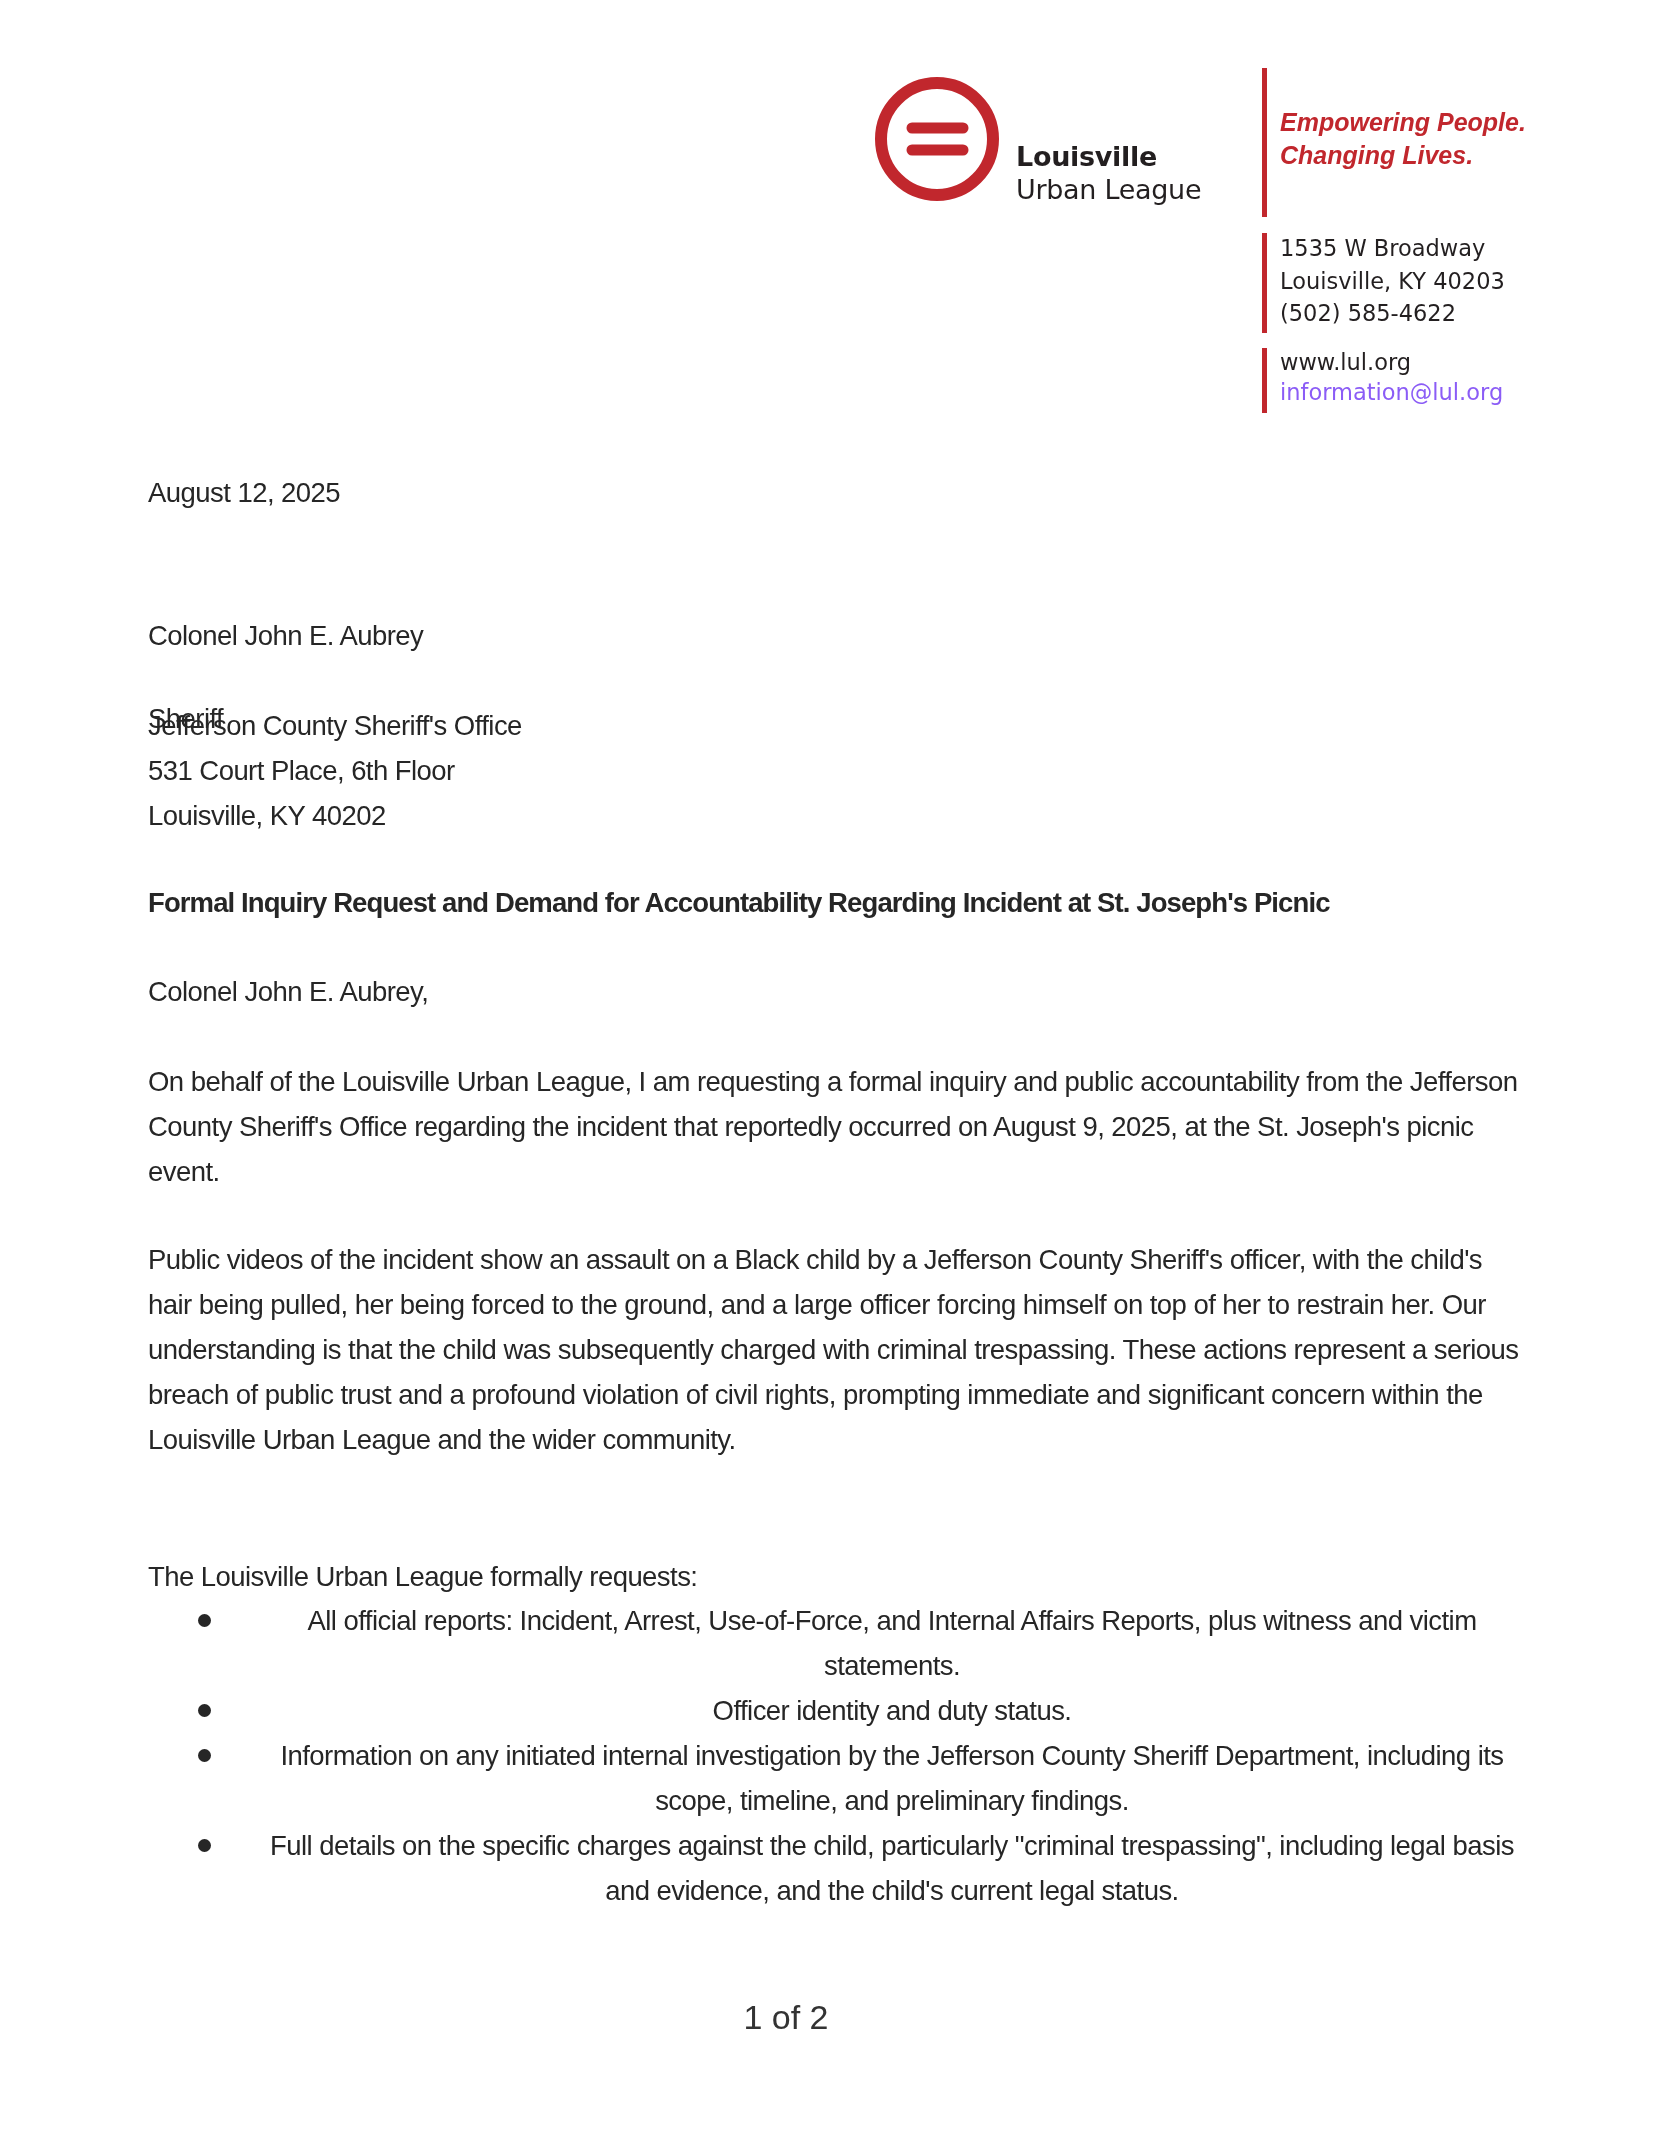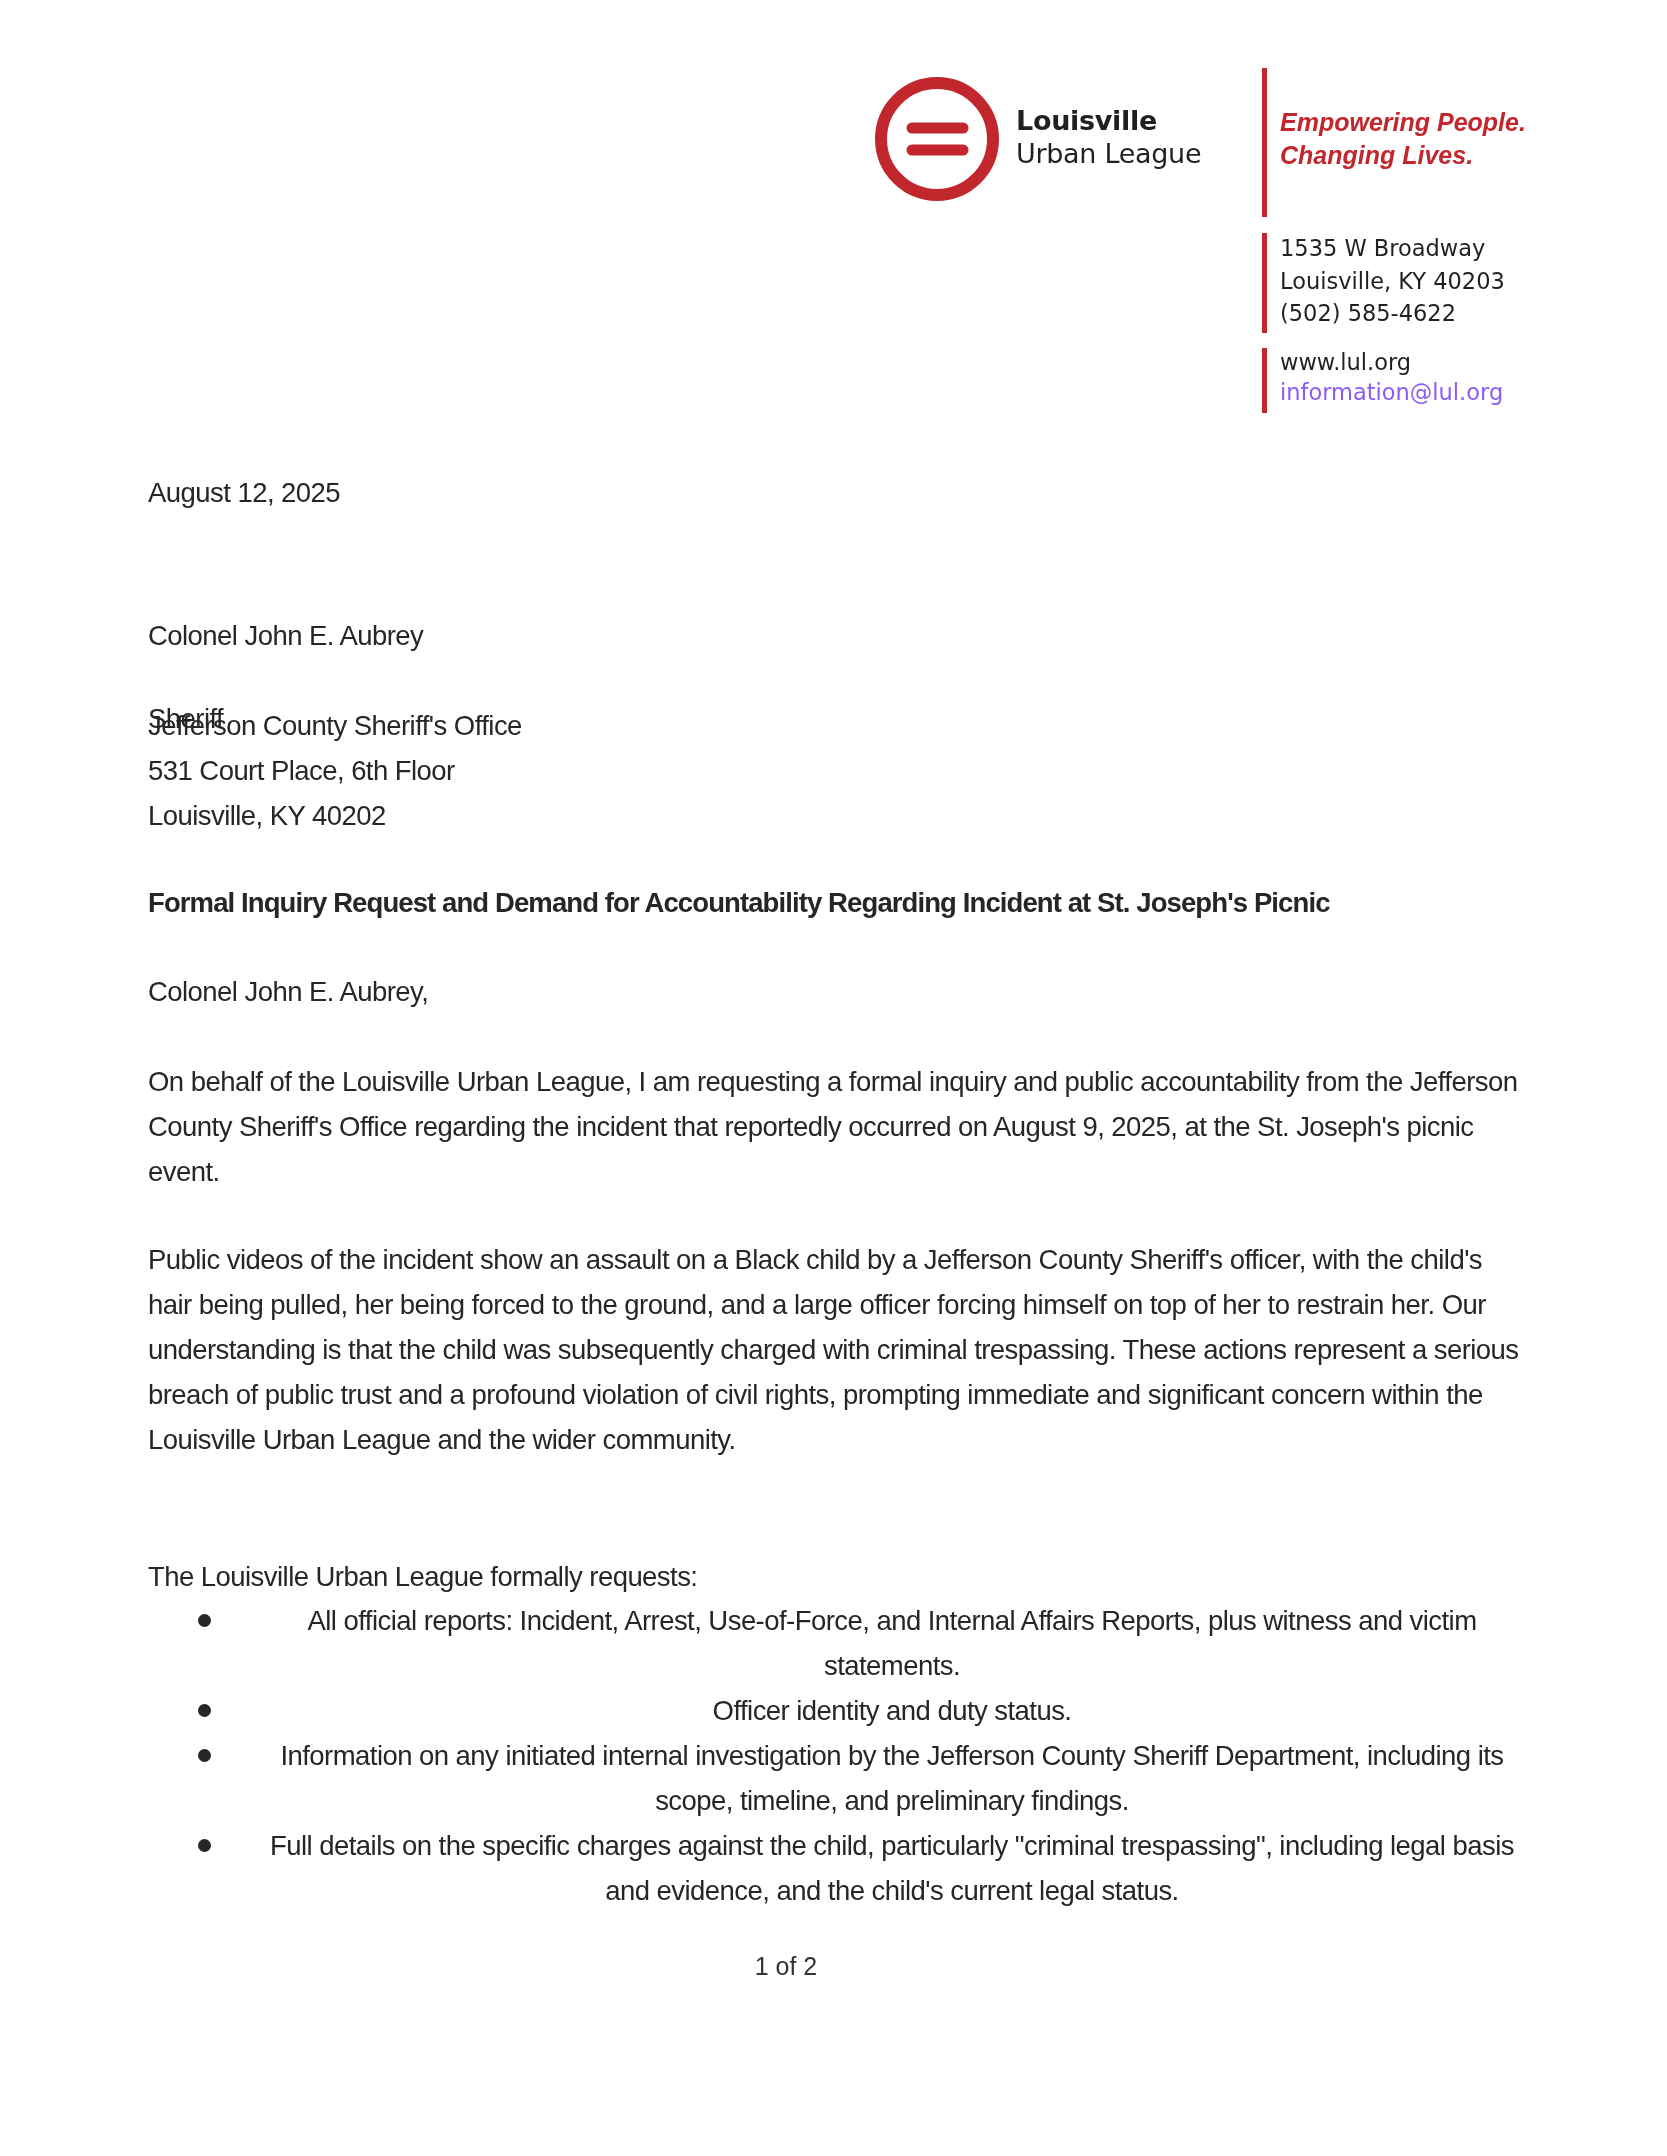--- a/index.html
+++ b/index.html
@@ -1,36 +1,36 @@
 <!DOCTYPE html>
 <html><head>
 <meta charset="utf-8">
 <style>
   html, body { margin: 0; padding: 0; background: #ffffff; }
   body { width: 1667px; height: 2156px; position: relative; overflow: hidden; color: #2a2a2a; font-family: "Liberation Sans", sans-serif; }
   
   .logo-svg { position: absolute; left: 872px; top: 74px; }
   .org-name { position: absolute; left: 1016px; top: 104px; font-family: "DejaVu Sans", sans-serif; font-size: 27px; line-height: 33px; color: #231f20; }
-  .org-name .l1 { font-weight: bold; display: block; letter-spacing: -0.3px; }
+  .org-name .l1 { font-weight: bold; display: block; letter-spacing: -0.3px; margin-top: 36px; }
   .org-name .l2 { display: block; letter-spacing: -0.3px; }
   .redbar { position: absolute; width: 5px; background: #c1272d; left: 1262px; }
   .tagline { position: absolute; left: 1280px; top: 106px; font-family: "Liberation Sans", sans-serif; font-weight: bold; font-style: italic; font-size: 25px; line-height: 33px; color: #c1272d; }
   .tagline span { display: block; }
   .contact { position: absolute; left: 1280px; font-family: "DejaVu Sans", sans-serif; font-size: 22.5px; line-height: 32.5px; color: #231f20; }
   .contact span { display: block; white-space: nowrap; }
   .contact a { color: #8b5cf6; text-decoration-thickness: 2px; }
   
   .doc { font-family: "Liberation Sans", sans-serif; font-size: 27.5px; color: #262626; letter-spacing: -0.55px; }
   .line { position: absolute; left: 148px; white-space: nowrap; line-height: 45px; }
   .para { position: absolute; left: 148px; width: 1380px; line-height: 45px; }
   .heading { font-weight: bold; letter-spacing: -0.9px; }
   ul.reqs { position: absolute; left: 148px; top: 1598px; width: 1390px; margin: 0; padding: 0; list-style: none; text-align: center; }
   ul.reqs li { position: relative; padding-left: 98px; line-height: 45px; }
   ul.reqs li .bullet { position: absolute; left: 50px; top: 16px; width: 13px; height: 13px; border-radius: 50%; background: #262626; }
-  .page-num { position: absolute; left: 0; width: 1572px; top: 1952px; text-align: center; font-family: "Liberation Sans", sans-serif; font-size: 25px; color: #333; }
+  .page-num { position: absolute; left: 0; width: 1572px; top: 1998px; text-align: center; font-family: "Liberation Sans", sans-serif; font-size: 34px; color: #333; }
 </style>
 </head>
 <body>
 
 <div>
   <svg class="logo-svg" width="130" height="130" viewBox="0 0 130 130">
     <ellipse cx="65" cy="65" rx="56" ry="56" fill="none" stroke="#c1272d" stroke-width="12"></ellipse>
     <line x1="40" y1="54" x2="91" y2="54" stroke="#c1272d" stroke-width="11" stroke-linecap="round"></line>
     <line x1="40" y1="76" x2="91" y2="76" stroke="#c1272d" stroke-width="11" stroke-linecap="round"></line>
   </svg>

